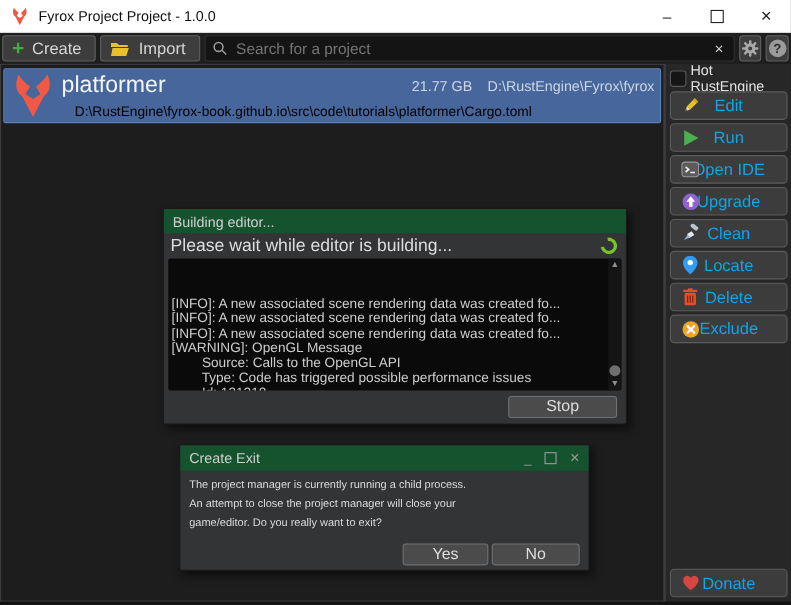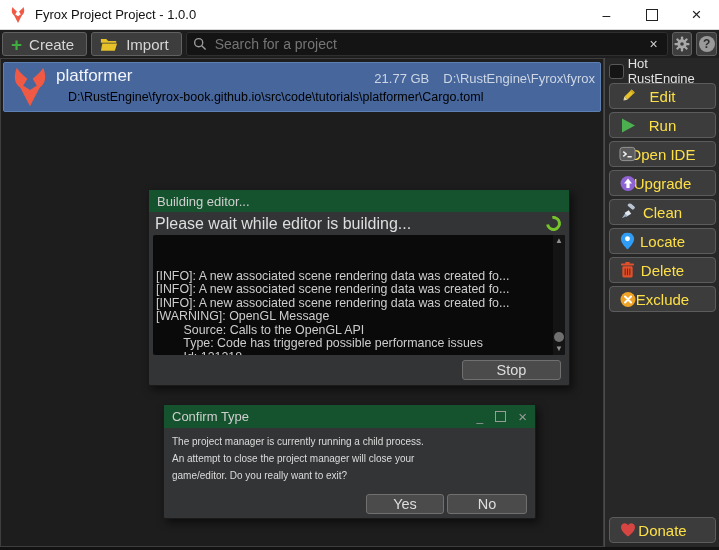--- a/index.html
+++ b/index.html
@@ -39,31 +39,31 @@
               border:1px solid #3e3e3e;box-sizing:border-box;}
   .sidebar{position:absolute;left:604px;top:58px;width:115px;height:489px;background:#272727;
            border-left:1px solid #4b4b4b;box-sizing:border-box;display:flex;flex-direction:column;
            padding:4px 3px 0 4px;}
   .bottom-strip{position:absolute;left:0;top:547px;width:719px;height:3px;background:#121212;}
   
   .project-row{margin:3px 2px;height:50px;background:#47669c;border:1px solid #5d80b2;
                border-radius:2px;display:flex;box-sizing:border-box;position:relative;}
   .project-logo{width:44px;height:44px;margin:2px 4px;}
   .project-main{flex:1;padding-top:3px;}
-  .project-name{font-size:17px;color:#f2f5fa;}
+  .project-name{font-size:21px;color:#f2f5fa;}
   .project-path{font-size:12.5px;color:#000000;margin-top:4px;margin-left:12px;}
   .project-meta{position:absolute;right:5px;top:8px;font-size:13px;color:#cdd6e4;display:flex;gap:14px;}
   
   .hotreload{display:flex;align-items:center;height:18px;margin-bottom:3px;}
   .checkbox{width:15px;height:15px;background:#151515;border:1px solid #585858;border-radius:3px;
             margin-right:4px;box-sizing:border-box;}
   .hotreload span{color:#e2e2e2;font-size:13px;}
   .side-btn{position:relative;height:26px;background:#3c3c3c;border:1px solid #5c5c5c;border-radius:4px;
             margin-bottom:3px;display:flex;align-items:center;justify-content:center;
-            color:#fde047;font-size:15px;box-sizing:border-box;flex:0 0 auto;}
+            color:#0ea5e9;font-size:15px;box-sizing:border-box;flex:0 0 auto;}
   .side-btn .bicon{position:absolute;left:9px;top:50%;transform:translateY(-50%);width:17px;height:17px;
                    display:flex;align-items:center;justify-content:center;}
   .side-spacer{flex:1;}
   
   .dialog{position:absolute;background:#333436;border:1px solid #1a1a1a;border-radius:2px;
           box-shadow:3px 4px 8px rgba(0,0,0,.55);box-sizing:border-box;}
   .dlg-title{height:22px;background:#14532d;color:#cfcfcf;font-size:13px;display:flex;
              align-items:center;padding:0 8px;}
   .build-dialog{left:148px;top:189px;width:422px;height:197px;display:flex;flex-direction:column;}
   .build-status{height:23px;display:flex;align-items:center;color:#dedede;font-size:16px;
@@ -294,21 +294,21 @@
     </div>
     <div class="scroll-thumb"></div>
   </div>
   <div class="build-footer">
     <div class="grey-btn stop-btn">Stop</div>
   </div>
 </div>
 
 <div class="dialog confirm-dialog">
   <div class="dlg-title confirm-title">
-    <span>Confirm Type</span>
+    <span>Create Exit</span>
     <span class="dlg-win-icons">
       <span>_</span>
       <span class="boxglyph"></span>
       <span class="x">×</span>
     </span>
   </div>
   <div class="confirm-body">
 
   <div>The project manager is currently running a child process.</div>
       <div>An attempt to close the project manager will close your</div>

